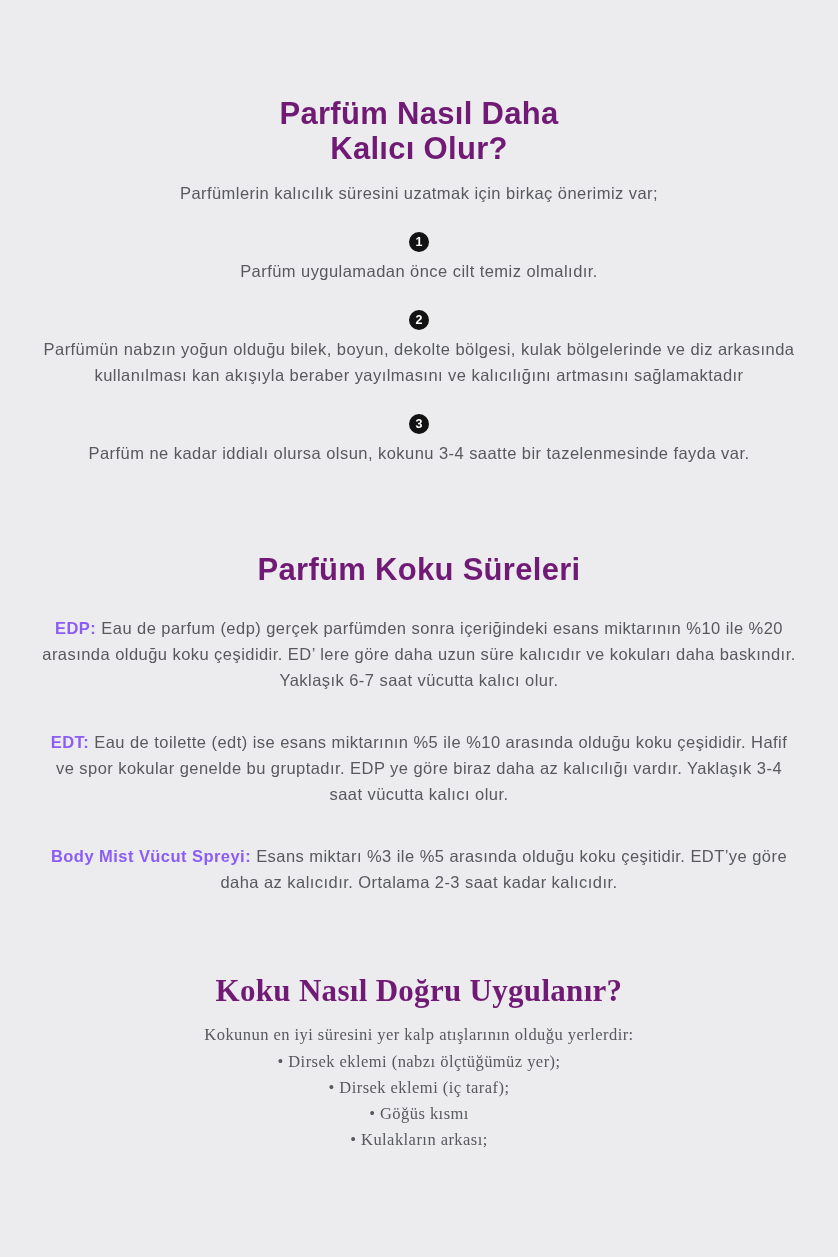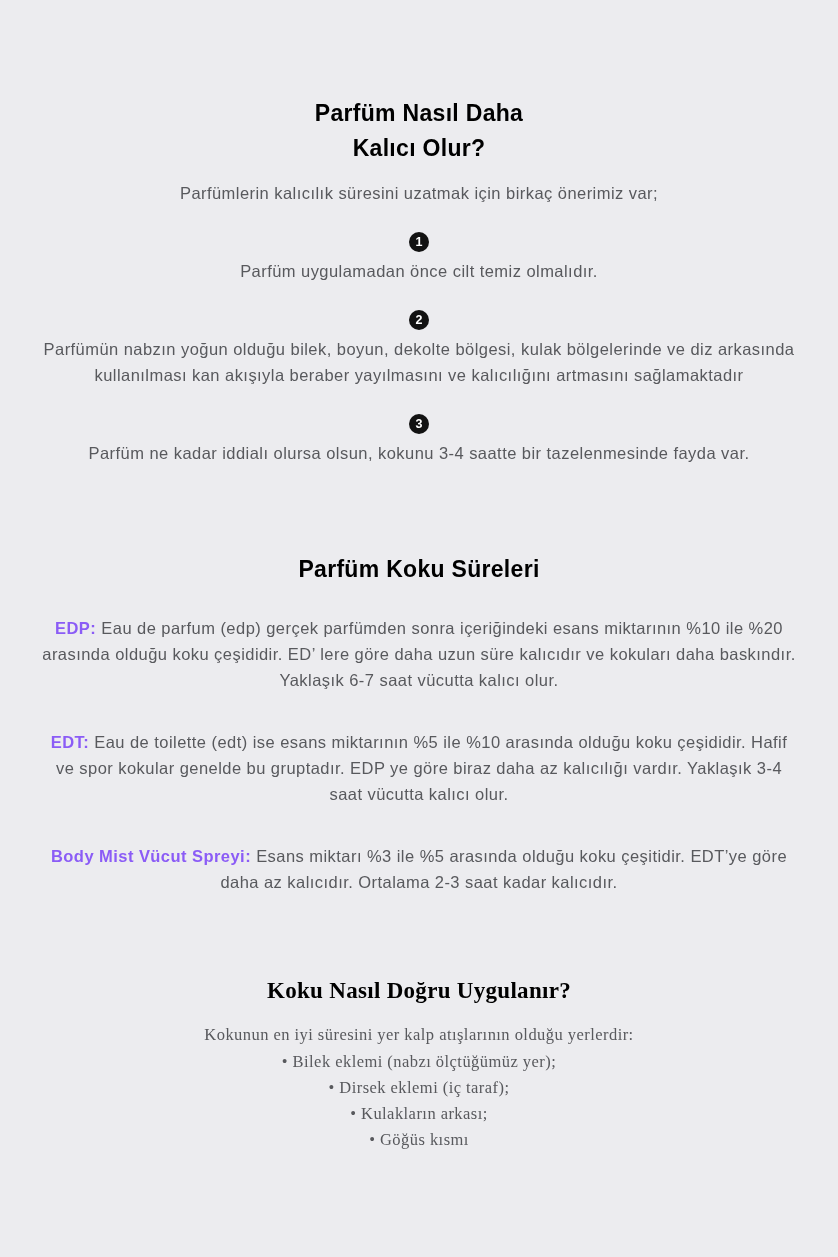--- a/index.html
+++ b/index.html
@@ -15,22 +15,22 @@
     overflow: hidden;
   }
   .page {
     width: 838px;
     height: 1257px;
     box-sizing: border-box;
     padding-top: 96px;
     text-align: center;
   }
   .heading {
-    color: #000000;
-    font-size: 23px;
+    color: #701a75;
+    font-size: 31px;
     font-weight: 700;
     line-height: 35px;
     letter-spacing: 0.3px;
   }
   .body-text {
     font-size: 16.5px;
     line-height: 26px;
     letter-spacing: 0.45px;
     color: #58595d;
   }
@@ -136,30 +136,30 @@
     </div>
   </div>
 
   <div class="section-3">
     <div class="heading">Koku Nasıl Doğru Uygulanır?</div>
     <div class="body-text intro">Kokunun en iyi süresini yer kalp atışlarının olduğu yerlerdir:</div>
 
     <div class="bullets">
       <div class="body-text bullet-line">
         <span class="bullet-icon">•</span>
-        <span>Bilek eklemi (nabzı ölçtüğümüz yer);</span>
+        <span>Dirsek eklemi (nabzı ölçtüğümüz yer);</span>
       </div>
       <div class="body-text bullet-line">
         <span class="bullet-icon">•</span>
         <span>Dirsek eklemi (iç taraf);</span>
       </div>
       <div class="body-text bullet-line">
         <span class="bullet-icon">•</span>
-        <span>Kulakların arkası;</span>
+        <span>Göğüs kısmı</span>
       </div>
       <div class="body-text bullet-line">
         <span class="bullet-icon">•</span>
-        <span>Göğüs kısmı</span>
+        <span>Kulakların arkası;</span>
       </div>
     </div>
   </div>
 
 </div>
 
 </body></html>

